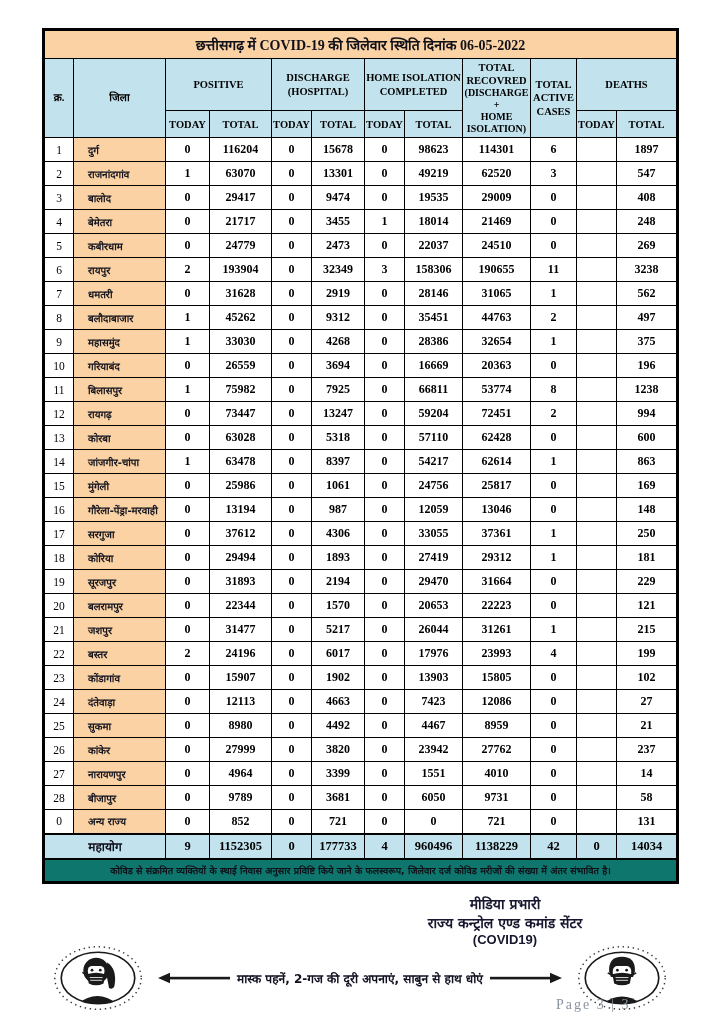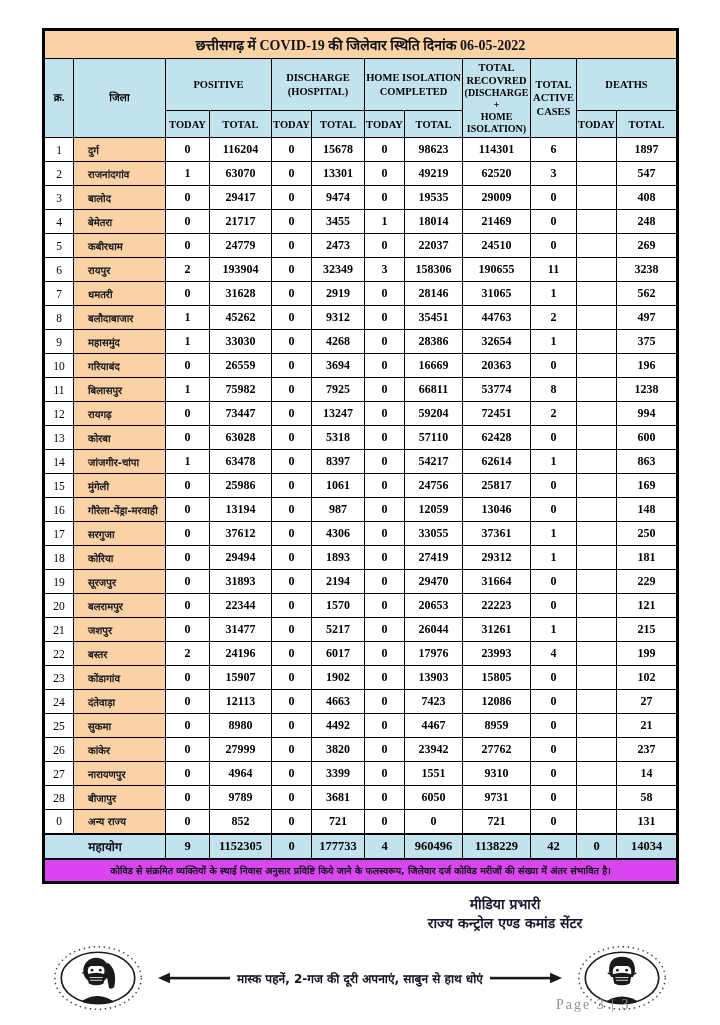--- a/index.html
+++ b/index.html
@@ -22,21 +22,21 @@
   .pre{white-space:pre-line;}
   .sub{font-size:10px;font-weight:bold;line-height:1.2;}
 
   tbody td{height:24px;font-size:12px;font-weight:bold;background:#ffffff;}
   tbody td.sr{font-weight:normal;font-size:11.5px;}
   tbody td.district{background:var(--district_bg);text-align:left;padding-left:14px;
     font-family:"DejaVu Sans","Liberation Sans",sans-serif;font-size:10px;font-weight:bold;white-space:nowrap;color:#15151f;}
 
   tr.total-row td{background:var(--total_bg);height:25px;font-size:12.5px;font-weight:bold;border-top:2px solid var(--border);}
   tr.total-row td.total-label{font-family:"DejaVu Sans","Liberation Sans",sans-serif;font-size:12px;color:#10101c;}
-  tr.note-row td{height:24px;border-top:2px solid var(--border);background:#d946ef;
+  tr.note-row td{height:24px;border-top:2px solid var(--border);background:#0f766e;
     font-family:"DejaVu Sans","Liberation Sans",sans-serif;font-size:9.5px;font-weight:bold;color:#101018;}
 
   .signature{position:absolute;top:894px;left:360px;width:290px;text-align:center;
     font-family:"DejaVu Sans","Liberation Sans",sans-serif;color:var(--dark_text);font-weight:bold;}
   .signature .l1{font-size:14px;}
   .signature .l2{font-size:14px;}
   .signature .l3{font-size:13px;font-family:"Liberation Sans","DejaVu Sans",sans-serif;}
 
   .banner{position:absolute;top:942px;left:52px;width:616px;height:72px;display:flex;align-items:center;justify-content:space-between;}
   .banner .mid{display:flex;align-items:center;gap:6px;flex:1;justify-content:center;}
@@ -467,21 +467,21 @@
         </tr>
         <tr>
           <td class="sr">27</td>
           <td class="district">नारायणपुर</td>
           <td class="num">0</td>
           <td class="num">4964</td>
           <td class="num">0</td>
           <td class="num">3399</td>
           <td class="num">0</td>
           <td class="num">1551</td>
-          <td class="num">9310</td>
+          <td class="num">4010</td>
           <td class="num">0</td>
           <td class="num"></td>
           <td class="num">14</td>
         </tr>
         <tr>
           <td class="sr">28</td>
           <td class="district">बीजापुर</td>
           <td class="num">0</td>
           <td class="num">9789</td>
           <td class="num">0</td>
@@ -524,20 +524,21 @@
       </tr>
       <tr class="note-row">
         <td colspan="12">कोविड से संक्रमित व्यक्तियों के स्थाई निवास अनुसार प्रविष्टि किये जाने के फलस्वरूप, जिलेवार दर्ज कोविड मरीजों की संख्या में अंतर संभावित है।</td>
       </tr>
     </tfoot>
   </table>
 
   <div class="signature">
     <div class="l1">मीडिया प्रभारी</div>
     <div class="l2">राज्य कन्ट्रोल एण्ड कमांड सेंटर</div>
+    <div class="l3">(COVID19)</div>
   </div>
 
   <div class="banner">
     <svg class="mask-icon" viewBox="0 0 100 74">
       <defs>
           <clipPath id="cw">
             <ellipse cx="50" cy="37" rx="40" ry="28"></ellipse>
           </clipPath>
         </defs>
       <ellipse cx="50" cy="37" rx="47" ry="34" fill="none" stroke="#3a3a3a" stroke-width="1.6" stroke-dasharray="1.5 4"></ellipse>

